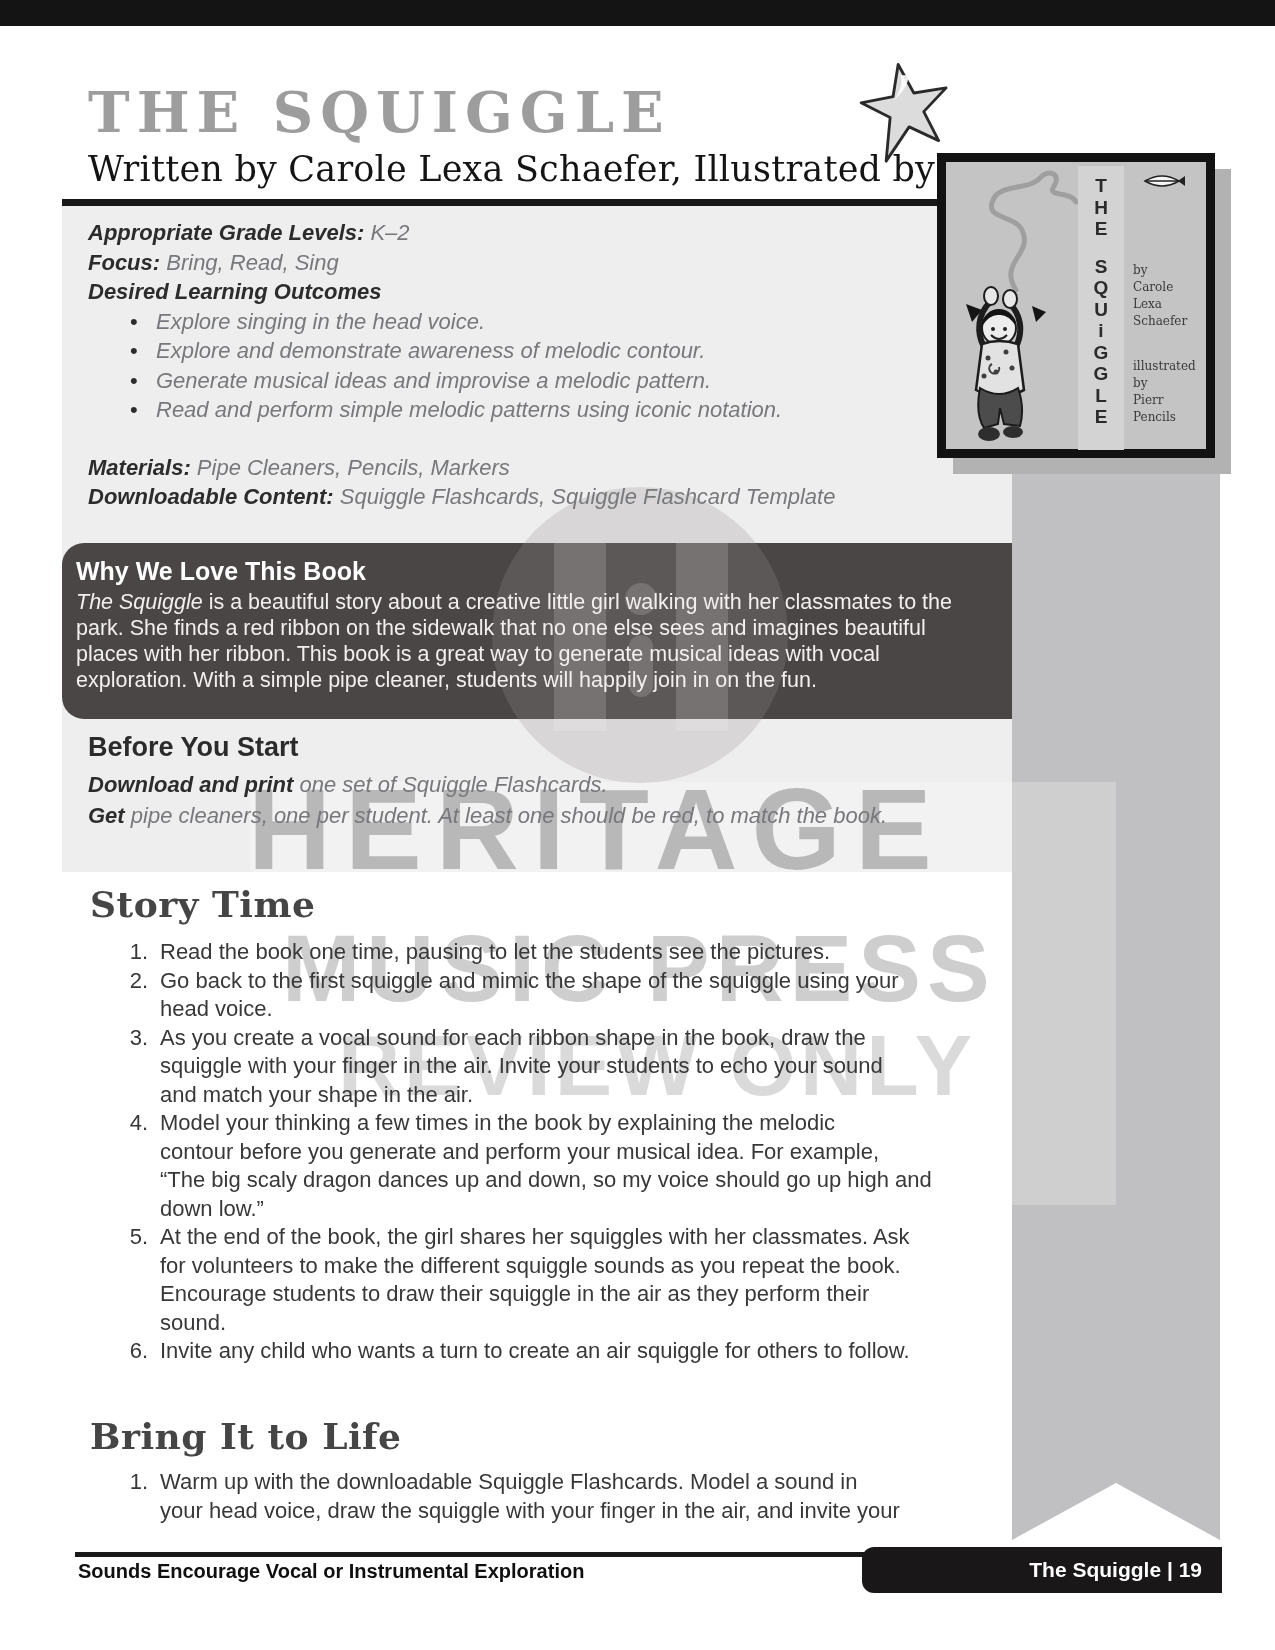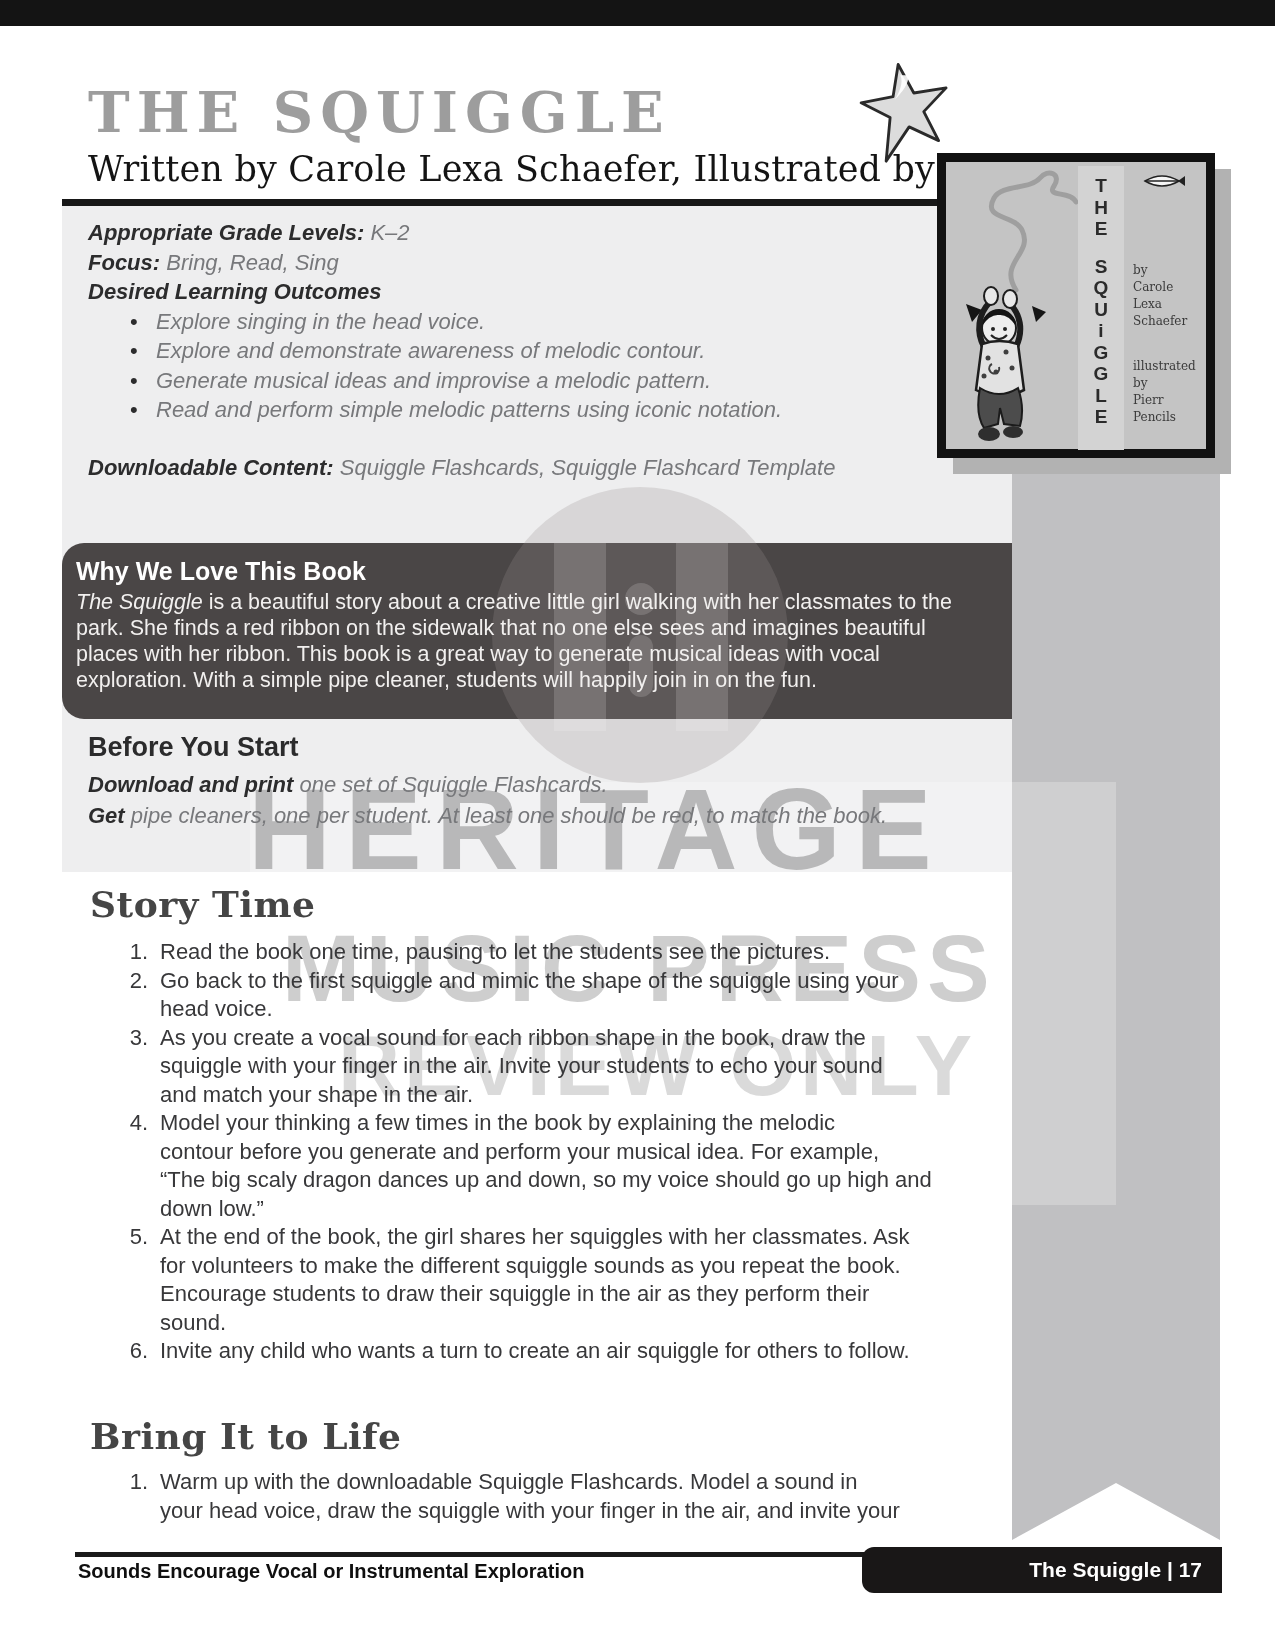--- a/index.html
+++ b/index.html
@@ -138,20 +138,21 @@
     <div><span class="lbl">Appropriate Grade Levels:</span><span class="val"> K–2</span></div>
     <div><span class="lbl">Focus:</span><span class="val"> Bring, Read, Sing</span></div>
     <div class="lbl">Desired Learning Outcomes</div>
     <ul class="bullets">
       <li>Explore singing in the head voice.</li>
       <li>Explore and demonstrate awareness of melodic contour.</li>
       <li>Generate musical ideas and improvise a melodic pattern.</li>
       <li>Read and perform simple melodic patterns using iconic notation.</li>
     </ul>
     <div class="gap"></div>
+    <div><span class="lbl">Materials:</span><span class="val"> Pipe Cleaners, Pencils, Markers</span></div>
     <div><span class="lbl">Downloadable Content:</span><span class="val"> Squiggle Flashcards, Squiggle Flashcard Template</span></div>
   </div>
 </div>
 
 <div class="abs wm-circle">
   <div class="bar b1"></div>
     <div class="bar b2"></div>
     <div class="dot1"></div>
     <div class="dot2"></div>
 </div>
@@ -274,13 +275,13 @@
     <svg width="44" height="22" viewBox="0 0 44 22">
       <path d="M3,11 Q20,1 37,11 Q20,21 3,11 Z" fill="#f5f5f5" stroke="#222" stroke-width="1.5"></path>
       <line x1="3" y1="11" x2="37" y2="11" stroke="#222" stroke-width="1.5"></line>
       <polygon points="36,11 43,6 43,16" fill="#222"></polygon>
     </svg>
   </div>
 </div>
 
 <div class="abs frule"></div>
 <div class="abs ftext">Sounds Encourage Vocal or Instrumental Exploration</div>
-<div class="abs fbox">The Squiggle | 17</div>
+<div class="abs fbox">The Squiggle | 19</div>
 
 </body></html>

